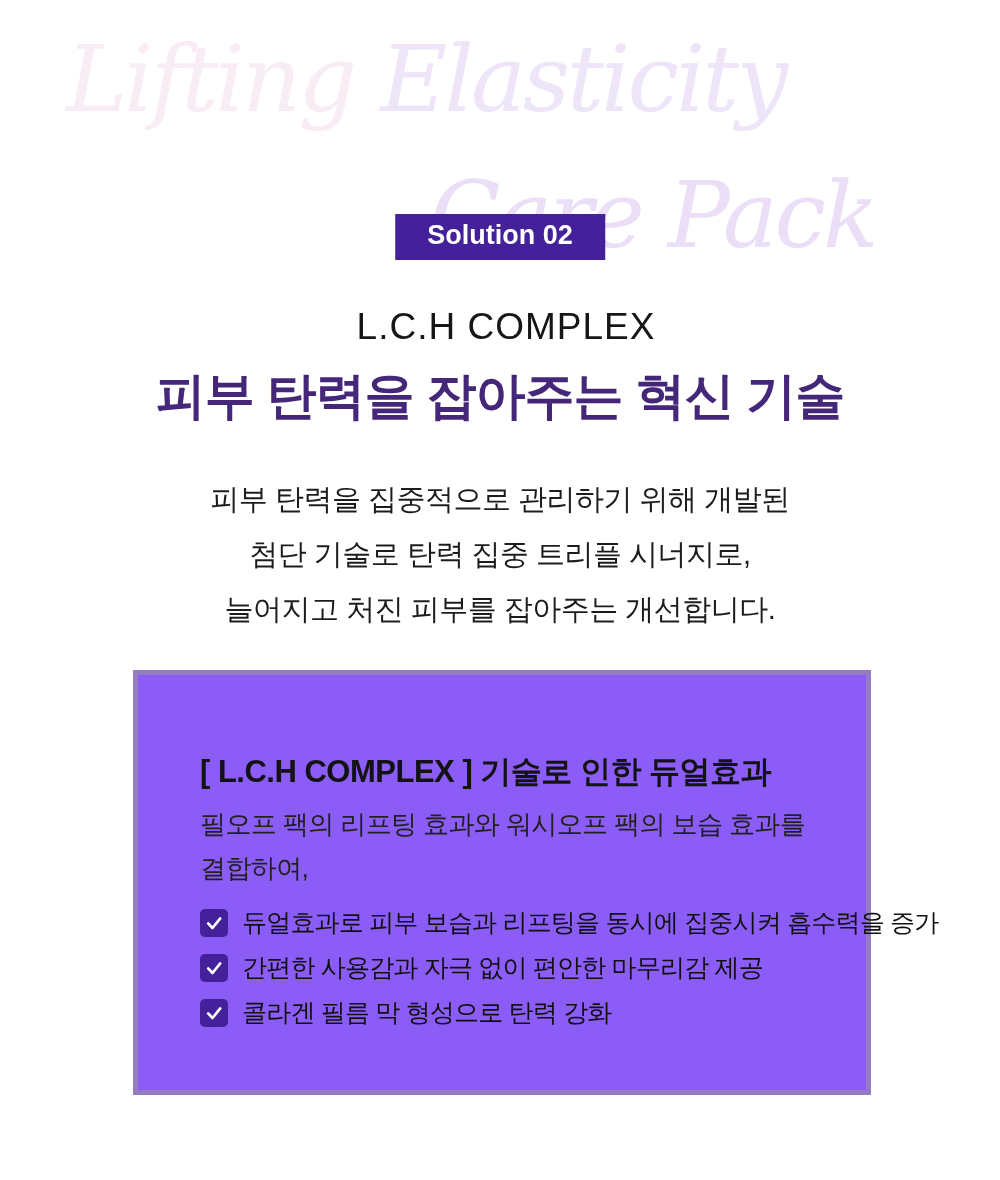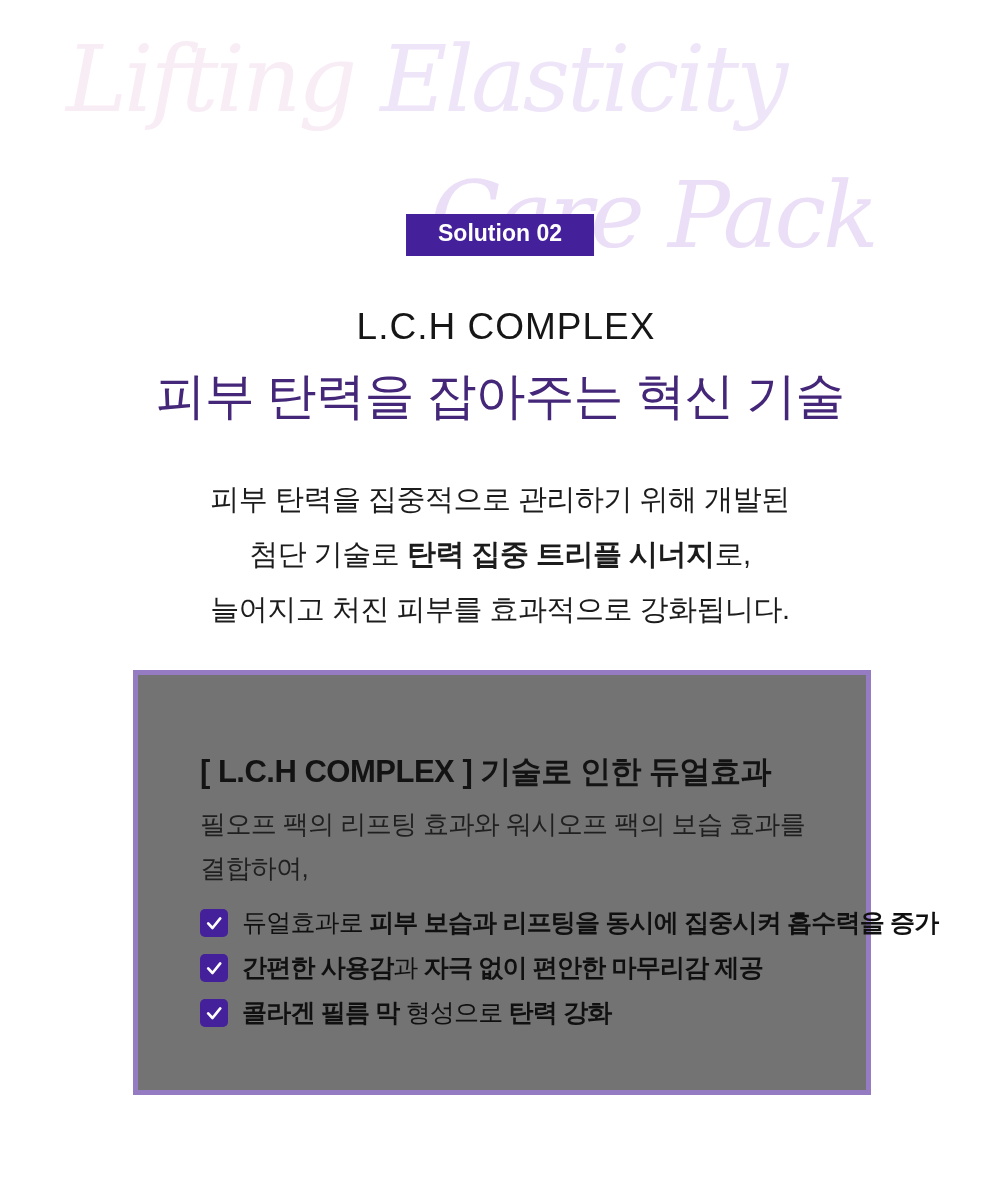--- a/index.html
+++ b/index.html
@@ -1,57 +1,57 @@
 <!DOCTYPE html>
 <html style="--badge_bg: #44209a; --badge_text: #ffffff; --title_purple: #452779; --box_border: #957cc2; --check_bg: #44209a; --wm_pink: #f8edf5; --wm_lavender: #efe5f9; --wm_care: #ebdff7;"><head>
 <meta charset="utf-8">
 <style>
   * { margin:0; padding:0; box-sizing:border-box; }
   html,body { background:#ffffff; }
   .page {
     position:relative; width:1000px; height:1180px; background:#fff;
     overflow:hidden; font-family:"Liberation Sans", sans-serif; color:#1b1b1b;
   }
-  b { font-weight:700; }
+  b { font-weight:400; }
 
   
   .wm { position:absolute; white-space:nowrap; font-family:"DejaVu Serif", serif;
         font-style:italic; font-size:92px; letter-spacing:-3px; font-weight:400; }
   .wm-line1 { left:66px; top:26px; }
   .wm-word1 { color:var(--wm_pink,#f8edf5); }
   .wm-word2 { color:var(--wm_lavender,#efe5f9);margin-top:18px; }
   .wm-line2 { left:430px; top:162px; color:var(--wm_care,#ebdff7); }
 
   
   .badge {
     position:absolute; top:214px; left:50%; transform:translateX(-50%);
     background:var(--badge_bg,#44209a); color:var(--badge_text,#fff);
-    font-size:23px; font-weight:700; padding:6px 32px 9px; letter-spacing:0;
+    font-size:27px; font-weight:700; padding:6px 32px 9px; letter-spacing:0;
   }
 
   .subtitle {
     position:absolute; top:306px; width:100%; text-align:center;
     font-size:37px; font-weight:400; color:#161616; letter-spacing:1px;margin-left:6px;
   }
   .title {
     position:absolute; top:363px; width:100%; text-align:center;
-    font-size:50px; font-weight:400; letter-spacing:-1px;
+    font-size:50px; font-weight:700; letter-spacing:-1px;
     color:var(--title_purple,#452779);
   }
 
   .intro {
     position:absolute; top:472px; width:100%; text-align:center;
     font-size:29px; color:#1c1c1c; letter-spacing:-0.5px;
   }
   .intro-line { line-height:55px; }
 
   
   .info-box {
     position:absolute; left:133px; top:670px; width:738px; height:425px;
-    border:5px solid var(--box_border,#957cc2); background:#737373;
+    border:5px solid var(--box_border,#957cc2); background:#8b5cf6;
     padding:76px 50px 0 62px;
   }
   .box-title { font-size:31px; font-weight:700; color:#131313; letter-spacing:-0.5px; }
   .box-desc  { margin-top:9px; font-size:26px; line-height:44px; color:#202020; letter-spacing:-0.6px; }
   .checklist { margin-top:16px; display:flex; flex-direction:column; gap:12px; }
   .check-row { display:flex; align-items:center; gap:14px; font-size:25px;
                color:#101010; letter-spacing:-0.8px; white-space:nowrap; }
   .check-icon {
     width:28px; height:28px; flex:0 0 auto; border-radius:5px;
     background:var(--check_bg,#44209a); display:flex; align-items:center; justify-content:center;
@@ -67,21 +67,21 @@
   <div class="wm wm-line2">Care Pack</div>
 
   <div class="badge">Solution 02</div>
 
   <div class="subtitle">L.C.H COMPLEX</div>
   <h1 class="title">피부 탄력을 잡아주는 혁신 기술</h1>
 
   <div class="intro">
     <div class="intro-line">피부 탄력을 집중적으로 관리하기 위해 개발된</div>
     <div class="intro-line"><span>첨단 기술로 </span><b>탄력 집중 트리플 시너지</b><span>로,</span></div>
-    <div class="intro-line">늘어지고 처진 피부를 효과적으로 강화됩니다.</div>
+    <div class="intro-line">늘어지고 처진 피부를 잡아주는 개선합니다.</div>
   </div>
 
   <div class="info-box">
     <h2 class="box-title">[ L.C.H COMPLEX ] 기술로 인한 듀얼효과</h2>
 
     <div class="box-desc">
       <div>필오프 팩의 리프팅 효과와 워시오프 팩의 보습 효과를 결합하여,</div>
     </div>
 
     <div class="checklist">

